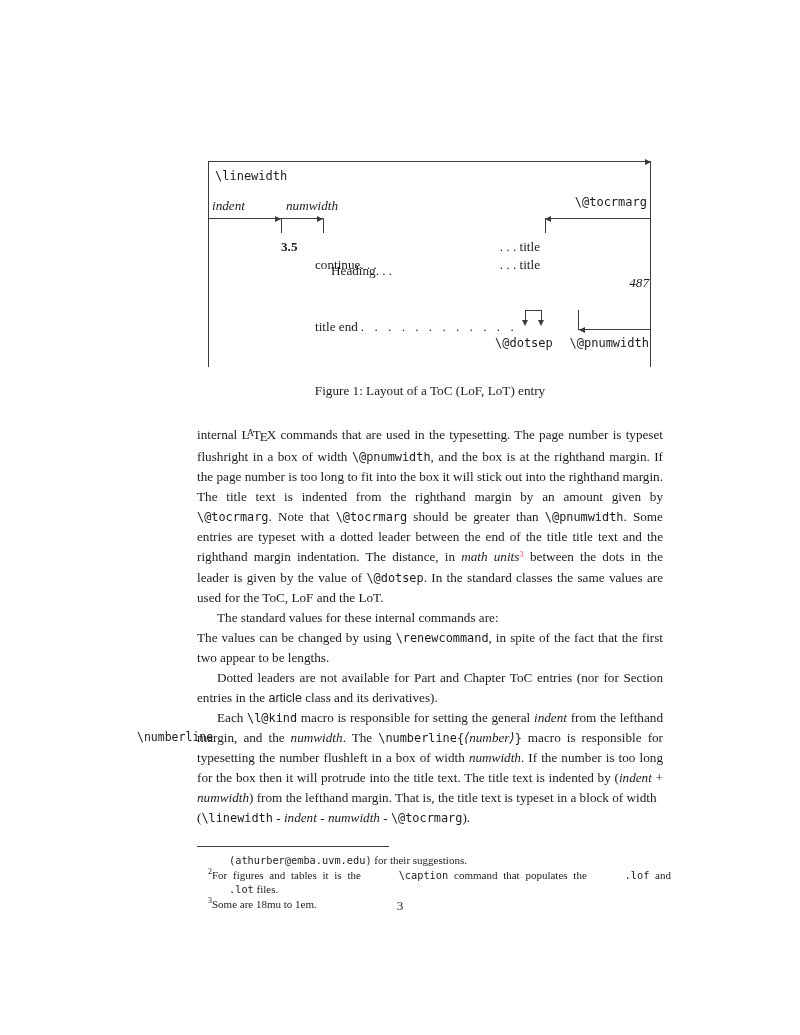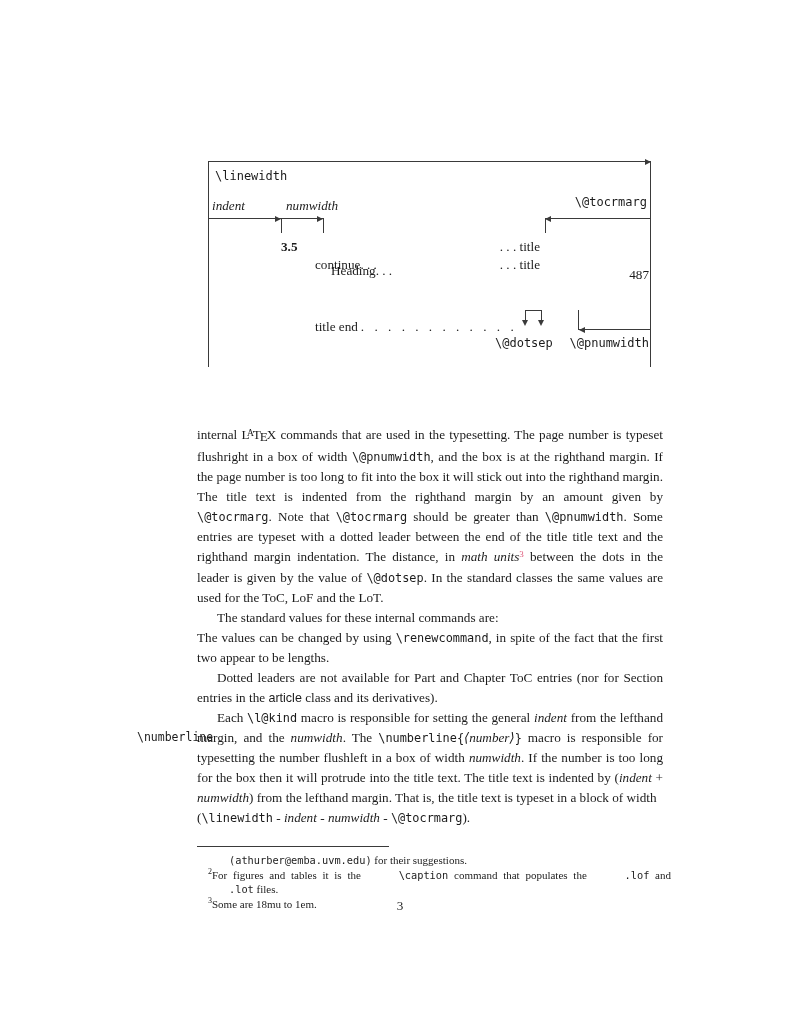--- a/index.html
+++ b/index.html
@@ -79,36 +79,37 @@
     <div class="hl" style="left:337px;top:57px;width:106px;"></div>
     <div class="ar l" style="left:337px;top:55px;"></div>
     <div class="vl" style="left:337px;top:57px;height:15px;"></div>
 
     <span class="row bold" style="left:73px;top:78px;">3.5</span>
     <span class="row" style="left:123px;top:78px;margin-top:24px;">Heading. . .</span>
     <span class="row" style="right:111px;top:78px;">. . . title</span>
     <span class="row" style="left:107px;top:96px;">continue. . .</span>
     <span class="row" style="right:111px;top:96px;">. . . title</span>
     <span class="leaderbox"><span>title end</span><span class="leaderdots">. . . . . . . . . . . .</span></span>
-    <span class="row" style="right:2px;top:106px;">487</span>
+    <span class="row" style="right:2px;top:114px;font-style:italic;">487</span>
 
     <div class="hl" style="left:317px;top:149px;width:17px;"></div>
     <div class="vl" style="left:317px;top:149px;height:12px;"></div>
     <div class="vl" style="left:333px;top:149px;height:12px;"></div>
     <div class="ar d" style="left:314px;top:159px;"></div>
     <div class="ar d" style="left:330px;top:159px;"></div>
 
     <div class="vl" style="left:370px;top:149px;height:20px;"></div>
     <div class="hl" style="left:370px;top:168px;width:73px;"></div>
     <div class="ar l" style="left:371px;top:166px;"></div>
 
     <div class="lblm" style="left:287px;top:175px;">\@dotsep</div>
     <div class="lblm" style="right:2px;top:175px;">\@pnumwidth</div>
   </div>
 
+  <div class="caption">Figure 1: Layout of a ToC (LoF, LoT) entry</div>
 
   <div class="bodytext">
     <p><span>internal </span><span class="latex"><span>L</span><span class="lA">A</span><span>T</span><span class="lE">E</span><span>X</span></span><span> commands that are used in the typesetting. The page number is typeset flushright in a box of width </span><span class="mono">\@pnumwidth</span><span>, and the box is at the righthand margin. If the page number is too long to fit into the box it will stick out into the righthand margin. The title text is indented from the righthand margin by an amount given by </span><span class="mono">\@tocrmarg</span><span>. Note that </span><span class="mono">\@tocrmarg</span><span> should be greater than </span><span class="mono">\@pnumwidth</span><span>. Some entries are typeset with a dotted leader between the end of the title title text and the righthand margin indentation. The distance, in </span><span class="it">math units</span><span class="suplink">3</span><span> between the dots in the leader is given by the value of </span><span class="mono">\@dotsep</span><span>. In the standard classes the same values are used for the ToC, LoF and the LoT.</span></p>
 
     <p class="pind">The standard values for these internal commands are:</p>
 
 
     <p><span>The values can be changed by using </span><span class="mono">\renewcommand</span><span>, in spite of the fact that the first two appear to be lengths.</span></p>
 
     <p class="pind"><span>Dotted leaders are not available for Part and Chapter ToC entries (nor for Section entries in the </span><span class="sans">article</span><span> class and its derivatives).</span></p>

